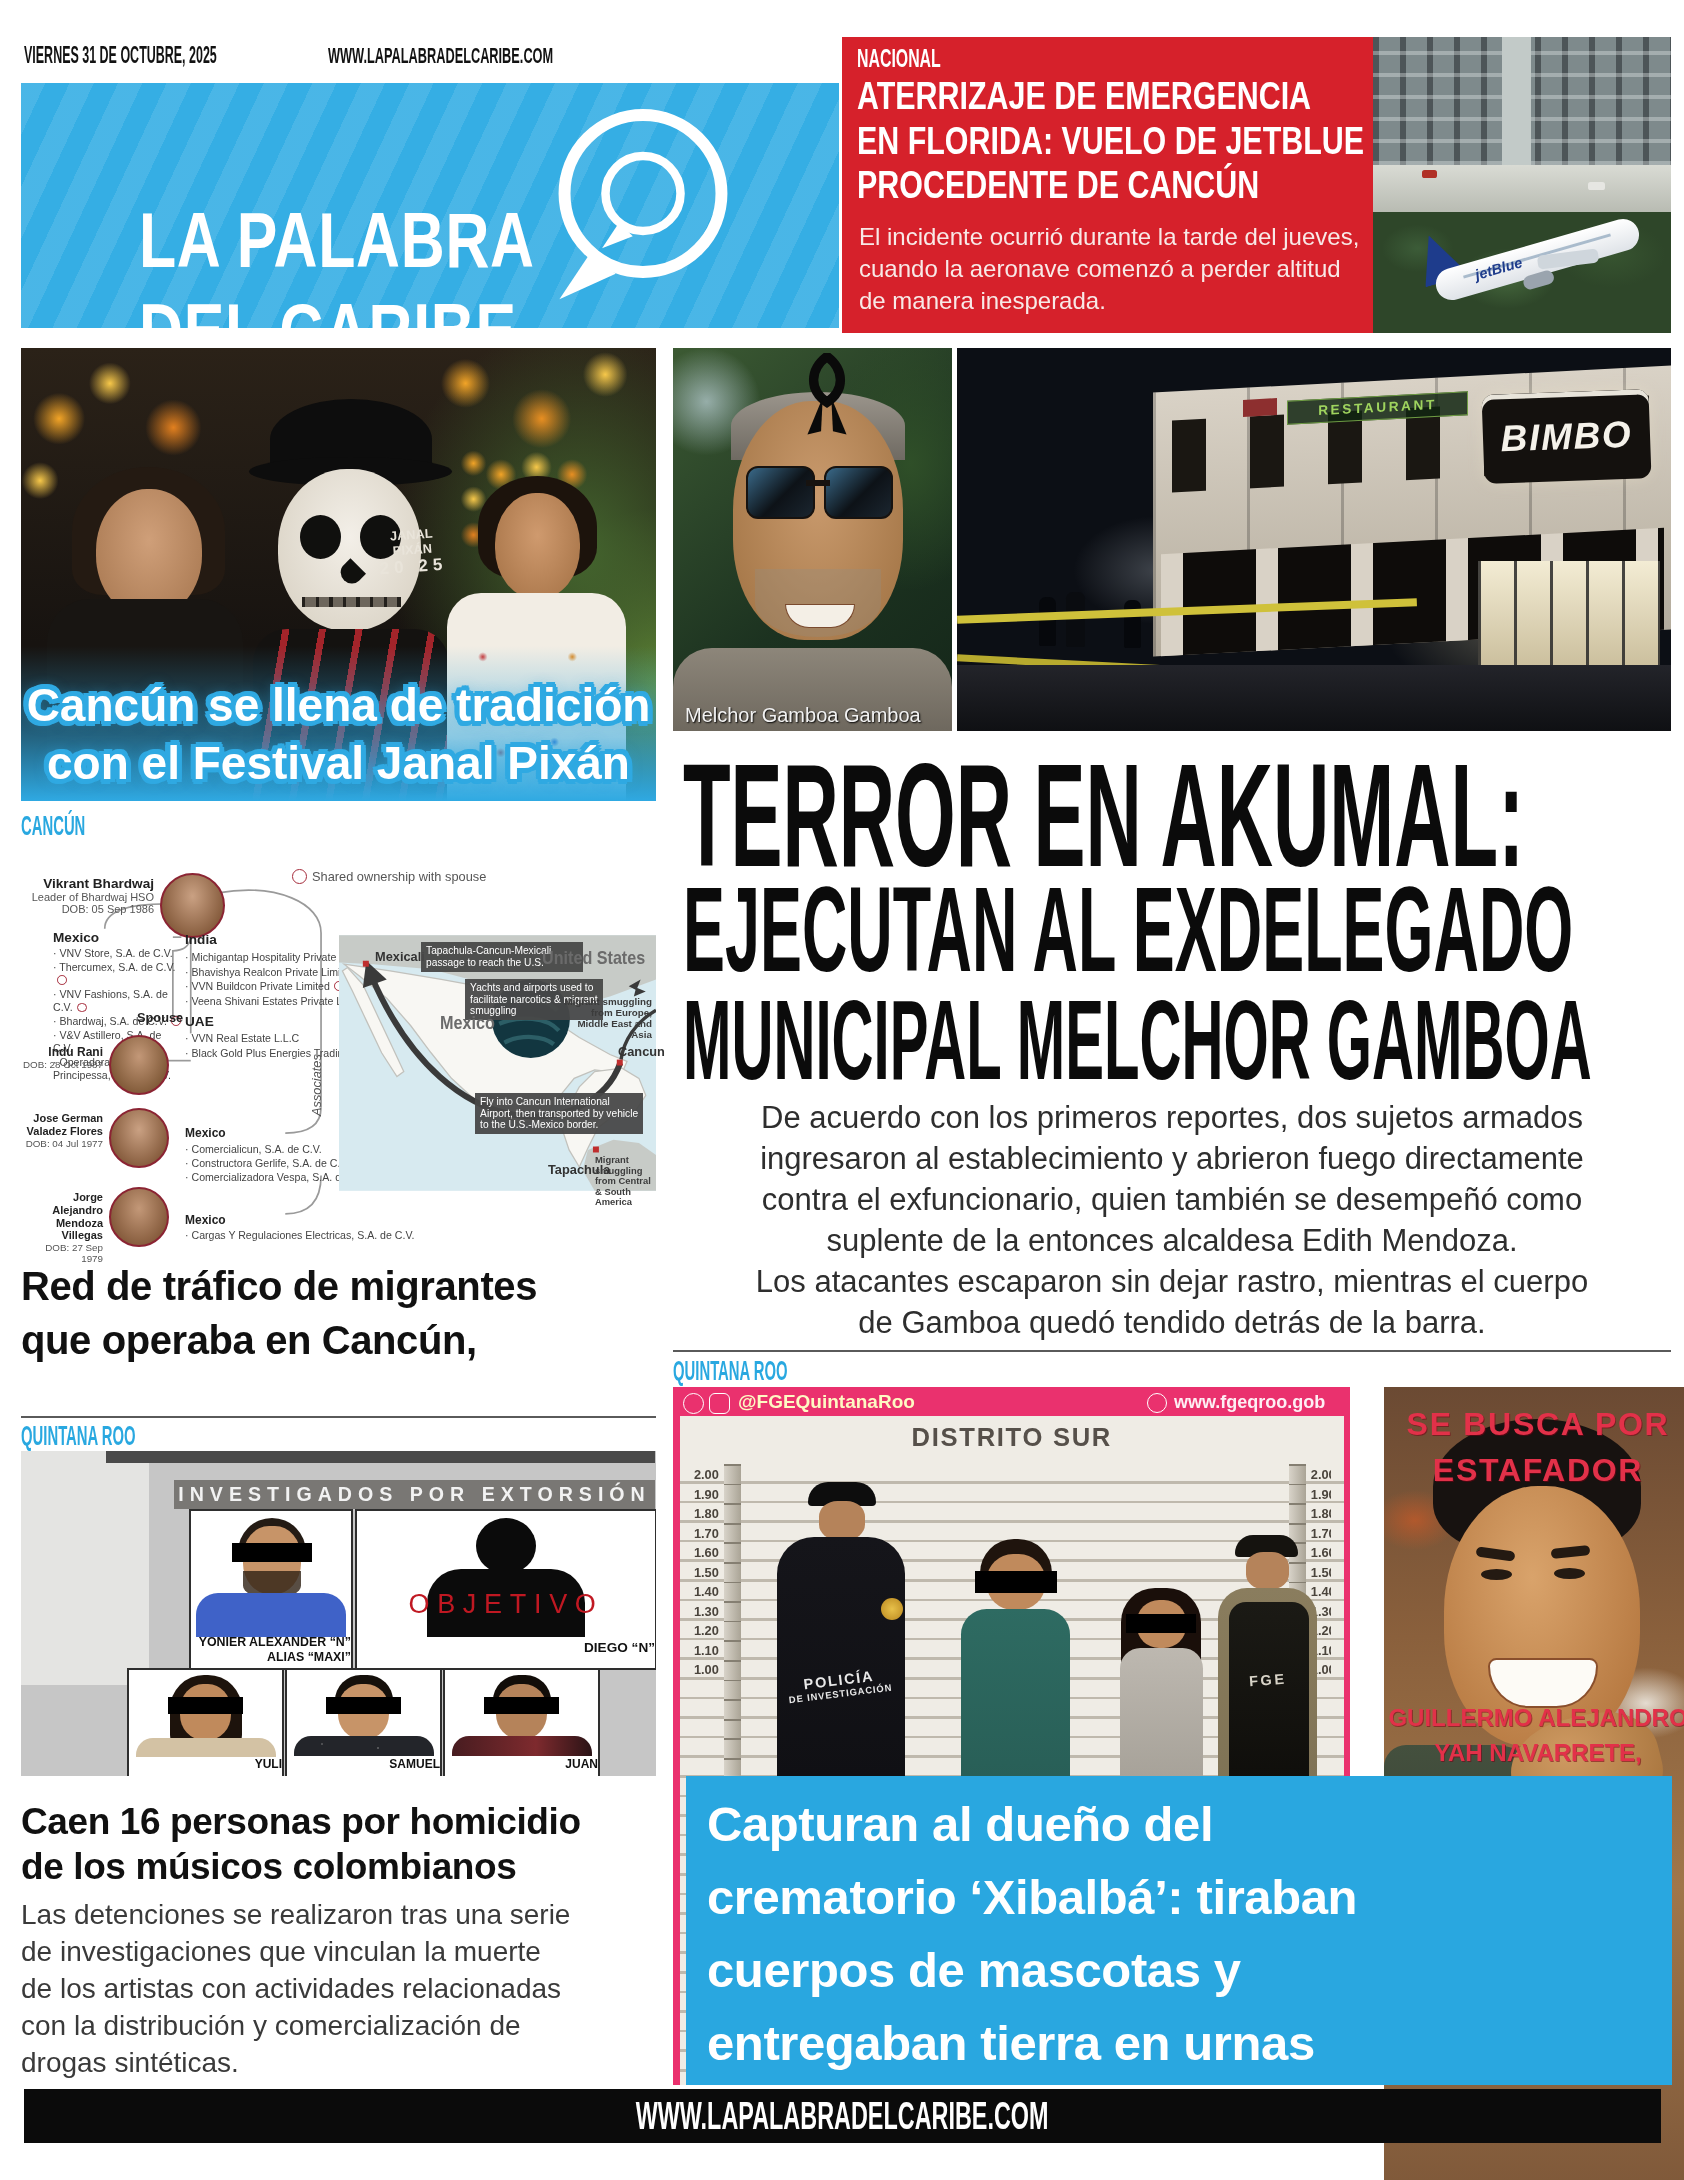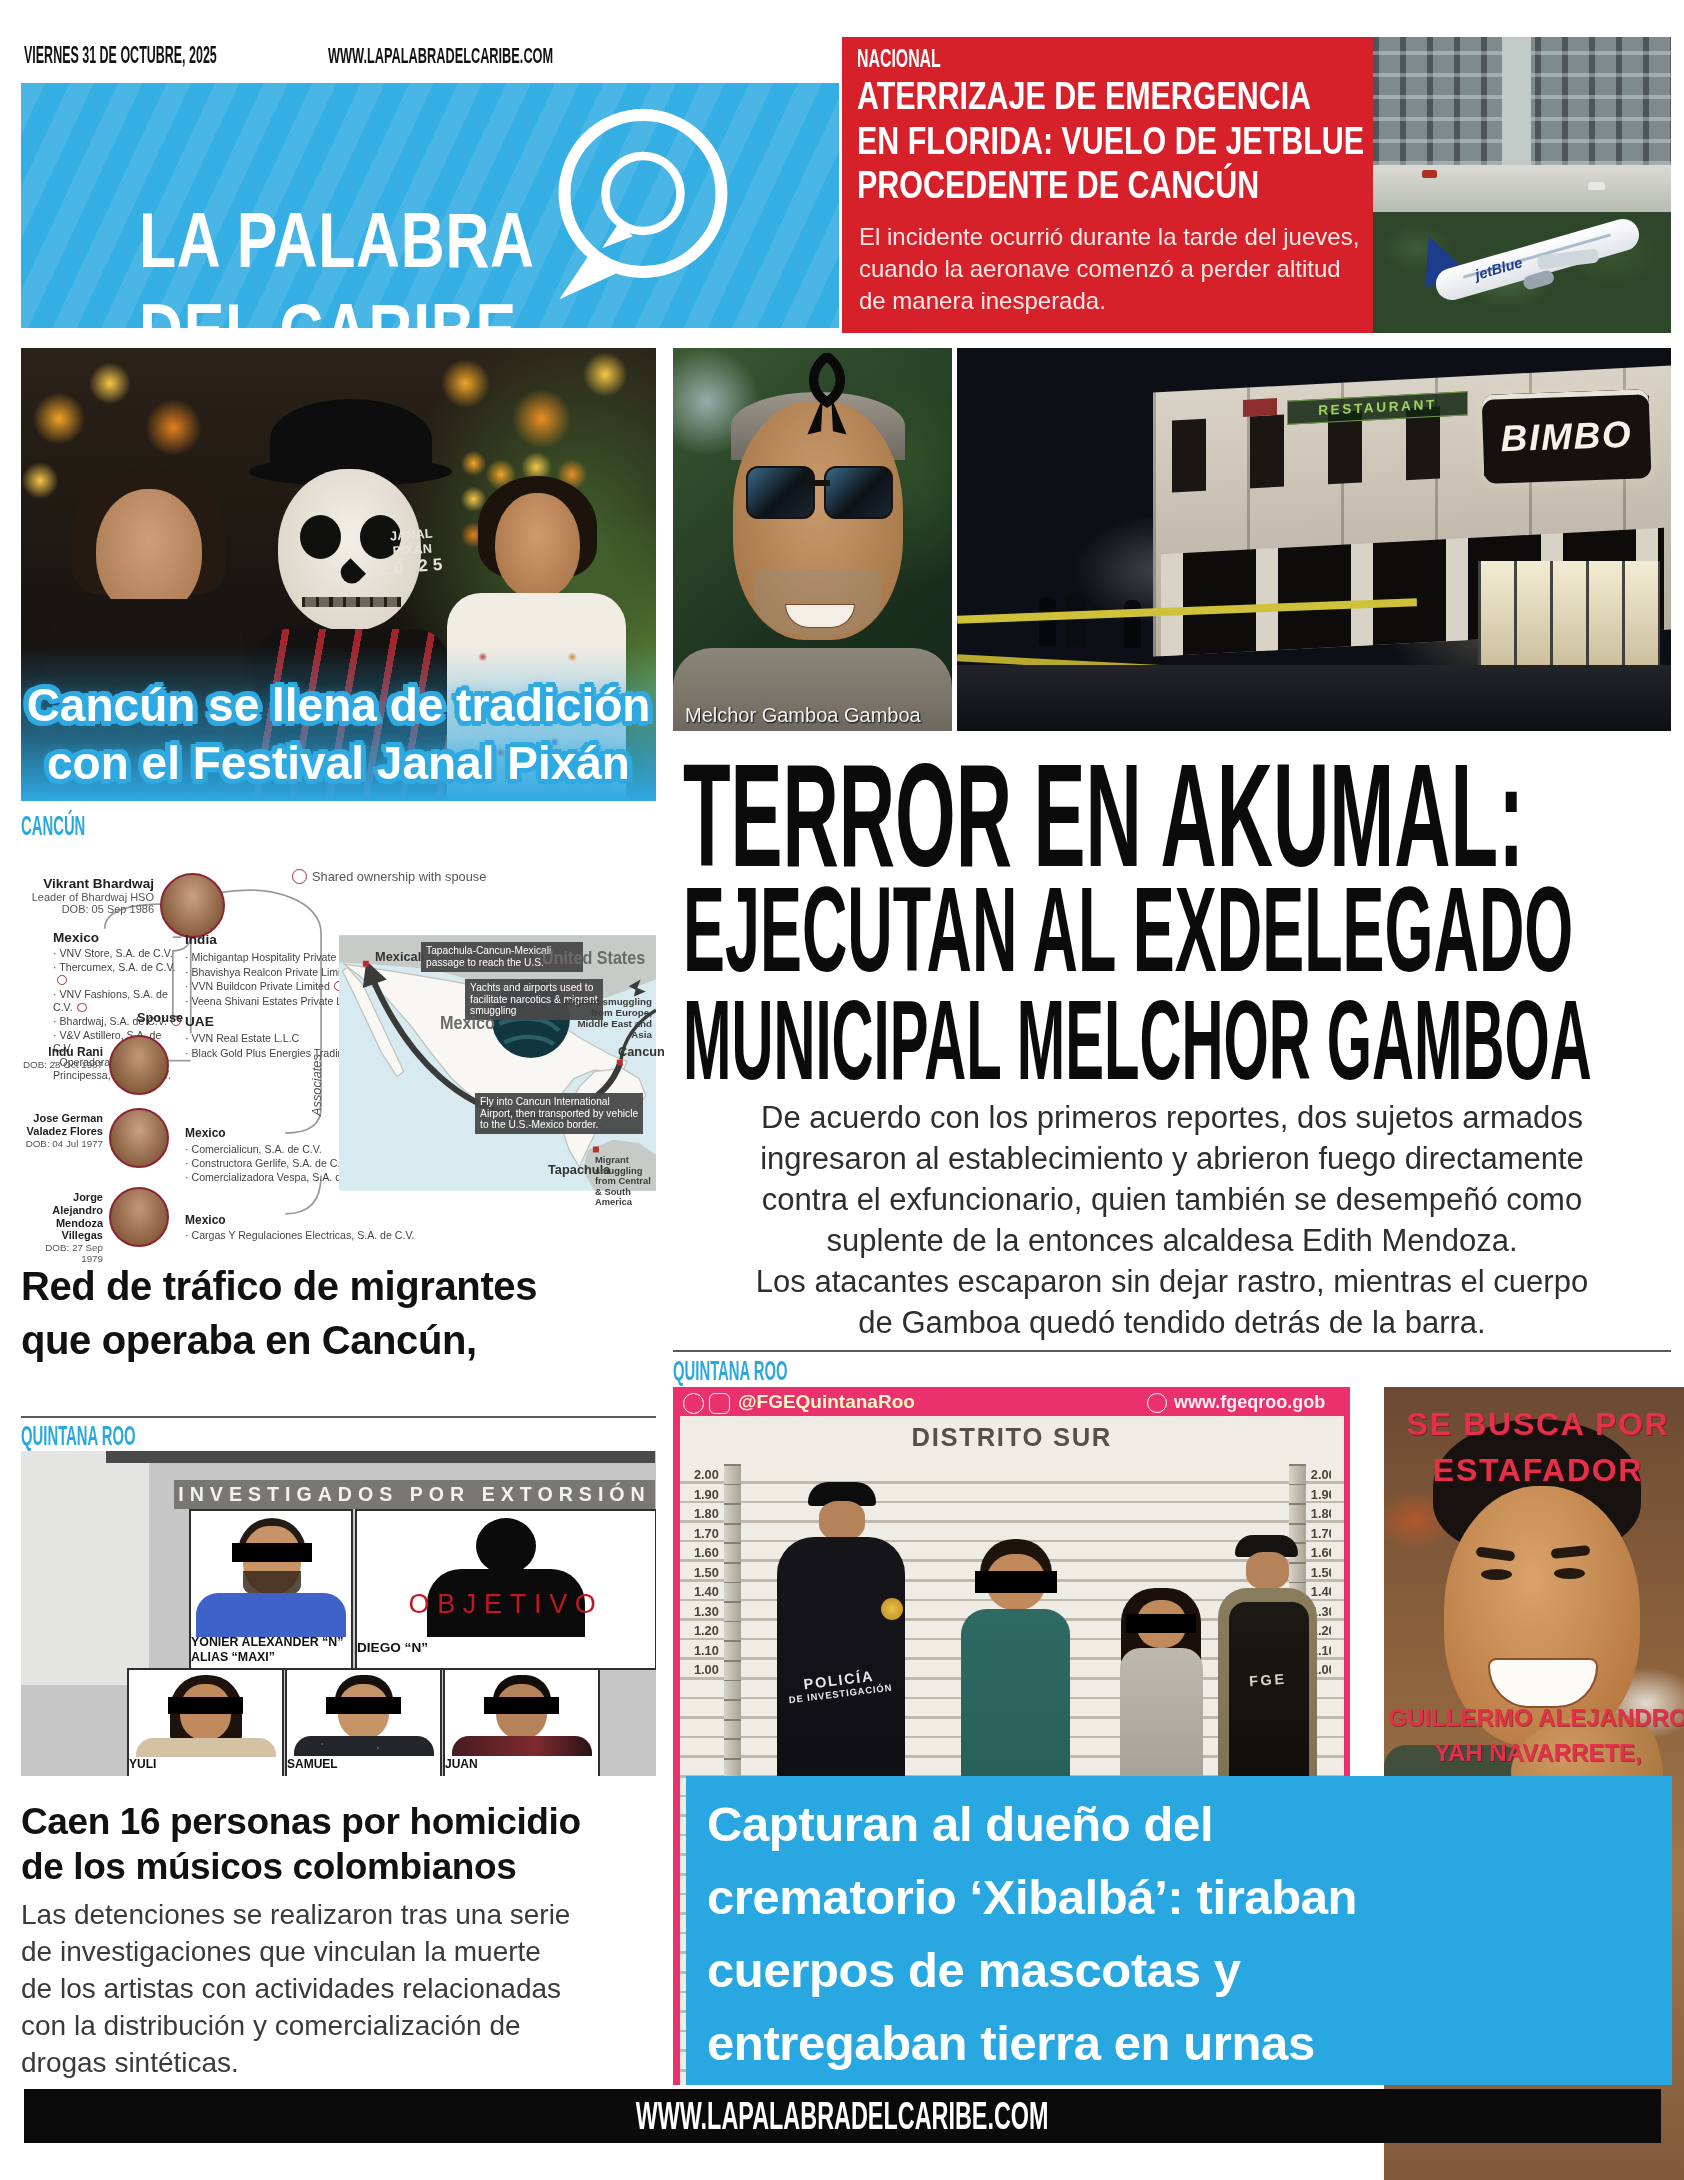--- a/index.html
+++ b/index.html
@@ -22,21 +22,21 @@
       0 0 13.6px rgba(47,169,226,.75);
   }
   .ring::after{content:"";display:inline-block;width:7.7px;height:7.7px;border:1.7px solid #a52a3a;
     border-radius:50%;margin-left:4.3px;vertical-align:-0.9px;}
   .bullet::before{content:"· ";}
   .callout{background:rgba(72,72,72,.95);color:#fff;font-size:10.2px;line-height:11.5px;
     padding:3.4px 5.1px;font-weight:normal;}
   .maplabel{color:#6b6b6b;font-weight:bold;}
   .redtxt{color:#e23149;font-weight:bold;text-shadow:0.9px 0.9px 0 rgba(120,0,20,.55);}
   .cellframe{position:absolute;background:#fff;border:2.6px solid #2e2e2e;overflow:hidden;}
-  .muglabel{position:absolute;left:0;right:0;text-align:left;font-weight:bold;color:#111;}
+  .muglabel{position:absolute;left:0;right:0;text-align:right;font-weight:bold;color:#111;}
 </style>
 </head>
 <body>
 
 <div id="page">
 
   <div class="a" style="left:24px;top:41px;font-weight:bold;color:#121212;">
     <span class="cond" style="font-size:24px;transform:scaleX(.52);">VIERNES 31 DE OCTUBRE, 2025</span>
   </div>
   <div class="a" style="left:328px;top:43px;font-weight:bold;color:#121212;">

